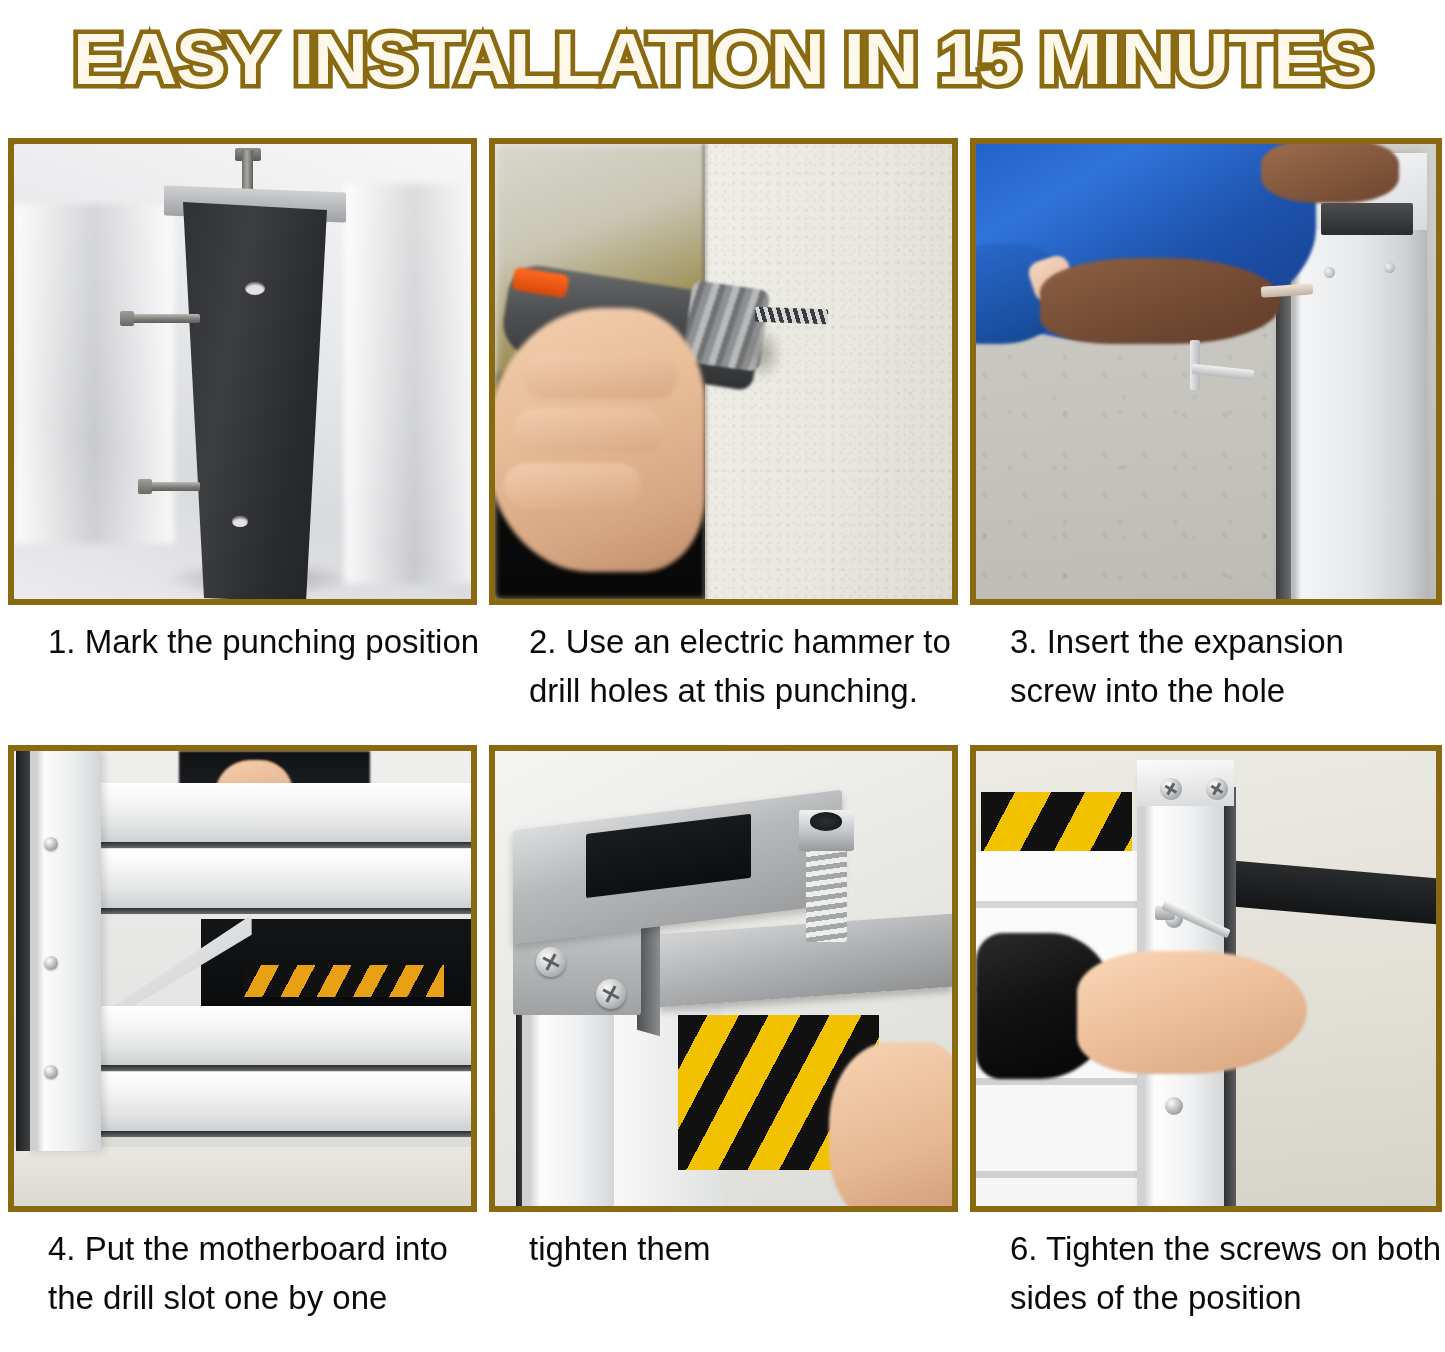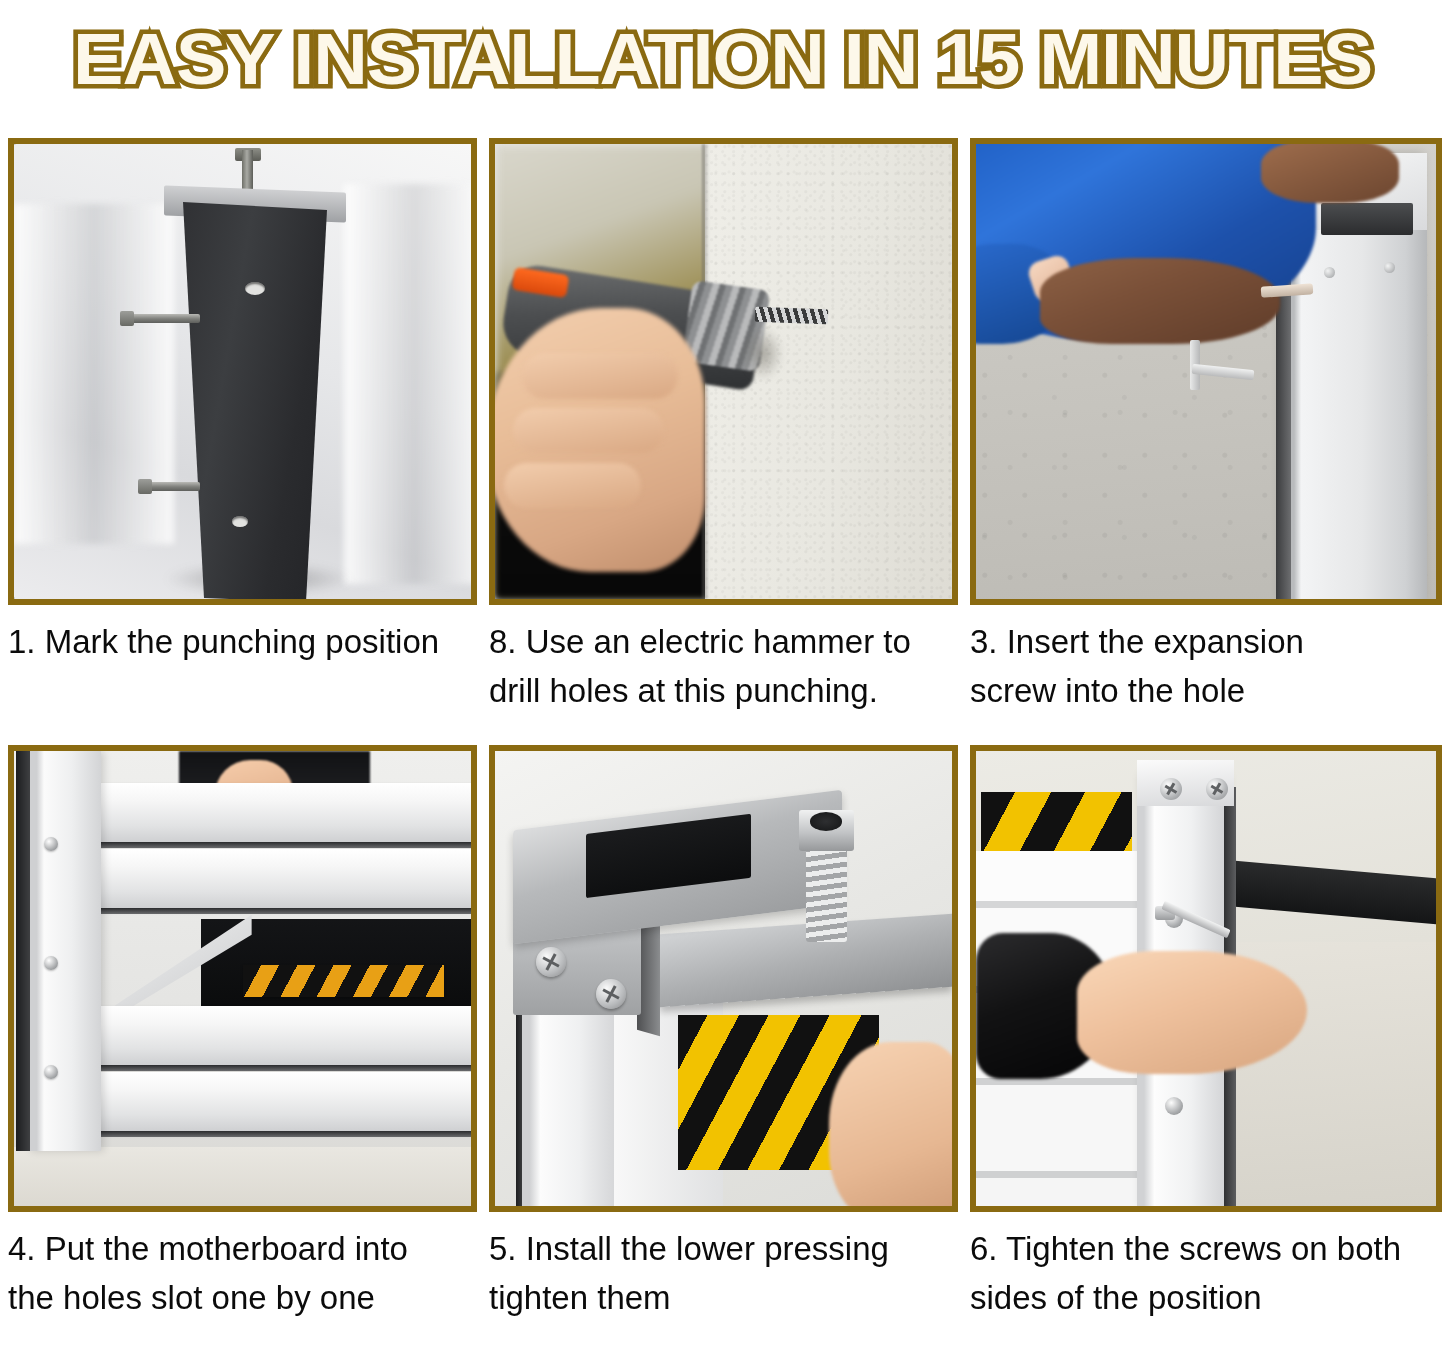--- a/index.html
+++ b/index.html
@@ -77,21 +77,21 @@
 
   
   .caption {
     padding-top: 12px;
     font-family: "Liberation Sans", sans-serif;
     font-size: 33px;
     line-height: 49px;
     color: #0b0b0b;
     letter-spacing: 0px;
   }
-  .caption .line { display: block; white-space: nowrap; }
+  .caption .line { display: block; white-space: nowrap; margin-left: 40px; }
 
   
   .p1-bg {
     position: absolute; inset: 0;
     background:
       linear-gradient(113deg, rgba(180,180,182,.45) 0 1px, transparent 1px 9%),
       linear-gradient(72deg, rgba(170,172,176,.40) 0 1px, transparent 1px 13%),
       linear-gradient(160deg, rgba(186,188,190,.35) 0 1px, transparent 1px 17%),
       linear-gradient(28deg, rgba(176,178,182,.30) 0 1px, transparent 1px 21%),
       linear-gradient(200deg, #f7f7f7 0%, #e6e7e9 45%, #d9dadd 70%, #ececee 100%);
@@ -686,21 +686,21 @@
           <div class="p3-allen"></div>
         </div>
       </div>
     </div>
 
     <div class="caption">
       <span class="line">1. Mark the punching position</span>
     </div>
 
     <div class="caption">
-      <span class="line">8. Use an electric hammer to</span>
+      <span class="line">2. Use an electric hammer to</span>
       <span class="line">drill holes at this punching.</span>
     </div>
 
     <div class="caption">
       <span class="line">3. Insert the expansion</span>
       <span class="line">screw into the hole</span>
     </div>
 
     <div class="cell-photo">
       <div class="frame">
@@ -770,25 +770,24 @@
           <div class="p6-sleeve"></div>
           <div class="p6-hand"></div>
           <div class="p6-wrench-head"></div>
           <div class="p6-wrench"></div>
         </div>
       </div>
     </div>
 
     <div class="caption">
       <span class="line">4. Put the motherboard into</span>
-      <span class="line">the holes slot one by one</span>
+      <span class="line">the drill slot one by one</span>
     </div>
 
     <div class="caption">
-      <span class="line">5. Install the lower pressing</span>
       <span class="line">tighten them</span>
     </div>
 
     <div class="caption">
       <span class="line">6. Tighten the screws on both</span>
       <span class="line">sides of the position</span>
     </div>
 
   </div>
 </div>

